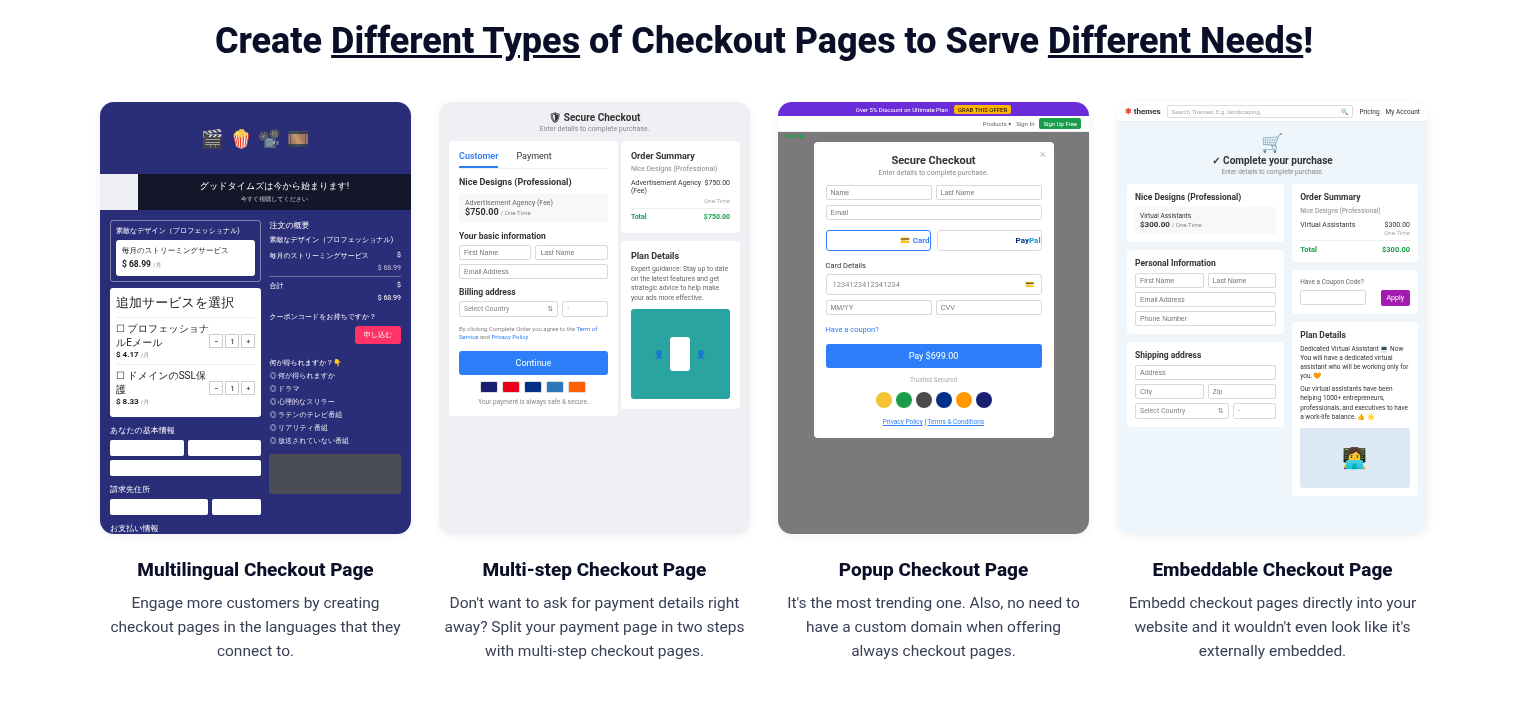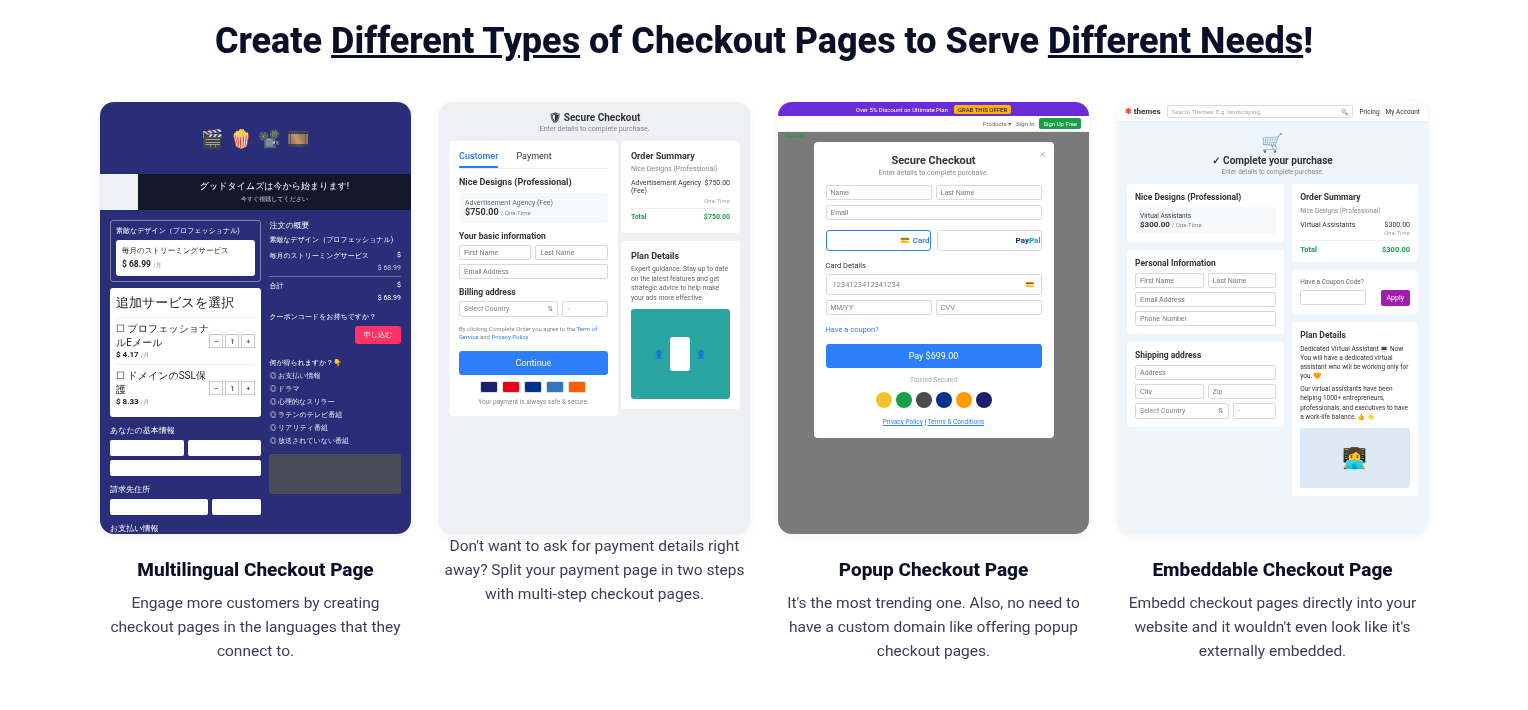--- a/index.html
+++ b/index.html
@@ -211,21 +211,21 @@
                 </div>
               <div class="line">
                   <span></span>
                   <span>$ 68.99</span>
                 </div>
               <div style="margin-top:10px;font-size:7px">クーポンコードをお持ちですか？</div>
               <div style="overflow:hidden">
                   <div class="coup">申し込む</div>
                 </div>
               <div class="q">何が得られますか？👇</div>
-              <div class="li">◎ お支払い情報</div>
+              <div class="li">◎ 何が得られますか</div>
               <div class="li">◎ ドラマ</div>
               <div class="li">◎ 心理的なスリラー</div>
               <div class="li">◎ ラテンのテレビ番組</div>
               <div class="li">◎ リアリティ番組</div>
               <div class="li">◎ 放送されていない番組</div>
               <div class="m1-img"></div>
             </div>
           </div>
         </div>
       </div>
@@ -296,20 +296,21 @@
                 <div class="m2-img">
                     <span>👤</span>
                     <div class="ph"></div>
                     <span>👤</span>
                   </div>
               </div>
             </div>
           </div>
         </div>
       </div>
+      <h3>Multi-step Checkout Page</h3>
       <p>Don't want to ask for payment details right away? Split your payment page in two steps with multi-step checkout pages.</p>
     </div>
 
     <div class="card">
       <div class="thumb">
         <div class="mock">
           <div class="m3-top">
               <span>Over 5% Discount on Ultimate Plan</span>
               <span class="off">GRAB THIS OFFER</span>
             </div>
@@ -354,21 +355,21 @@
                   <span style="background:#003087"></span>
                   <span style="background:#ff9900"></span>
                   <span style="background:#1a1f71"></span>
                 </div>
               <div class="m3-links"><a>Privacy Policy</a> | <a>Terms &amp; Conditions</a></div>
             </div>
           </div>
         </div>
       </div>
       <h3>Popup Checkout Page</h3>
-      <p>It's the most trending one. Also, no need to have a custom domain like offering popup checkout pages.</p>
+      <p>It's the most trending one. Also, no need to have a custom domain when offering always checkout pages.</p>
     </div>
 
     <div class="card">
       <div class="thumb">
         <div class="mock">
           <div class="m4-nav">
             <span class="m4-logo"><i>✱</i> <span>themes</span></span>
             <div class="m4-srch">
                 <span>Search Themes: E.g. landscaping,</span>
                 <span>🔍</span>

